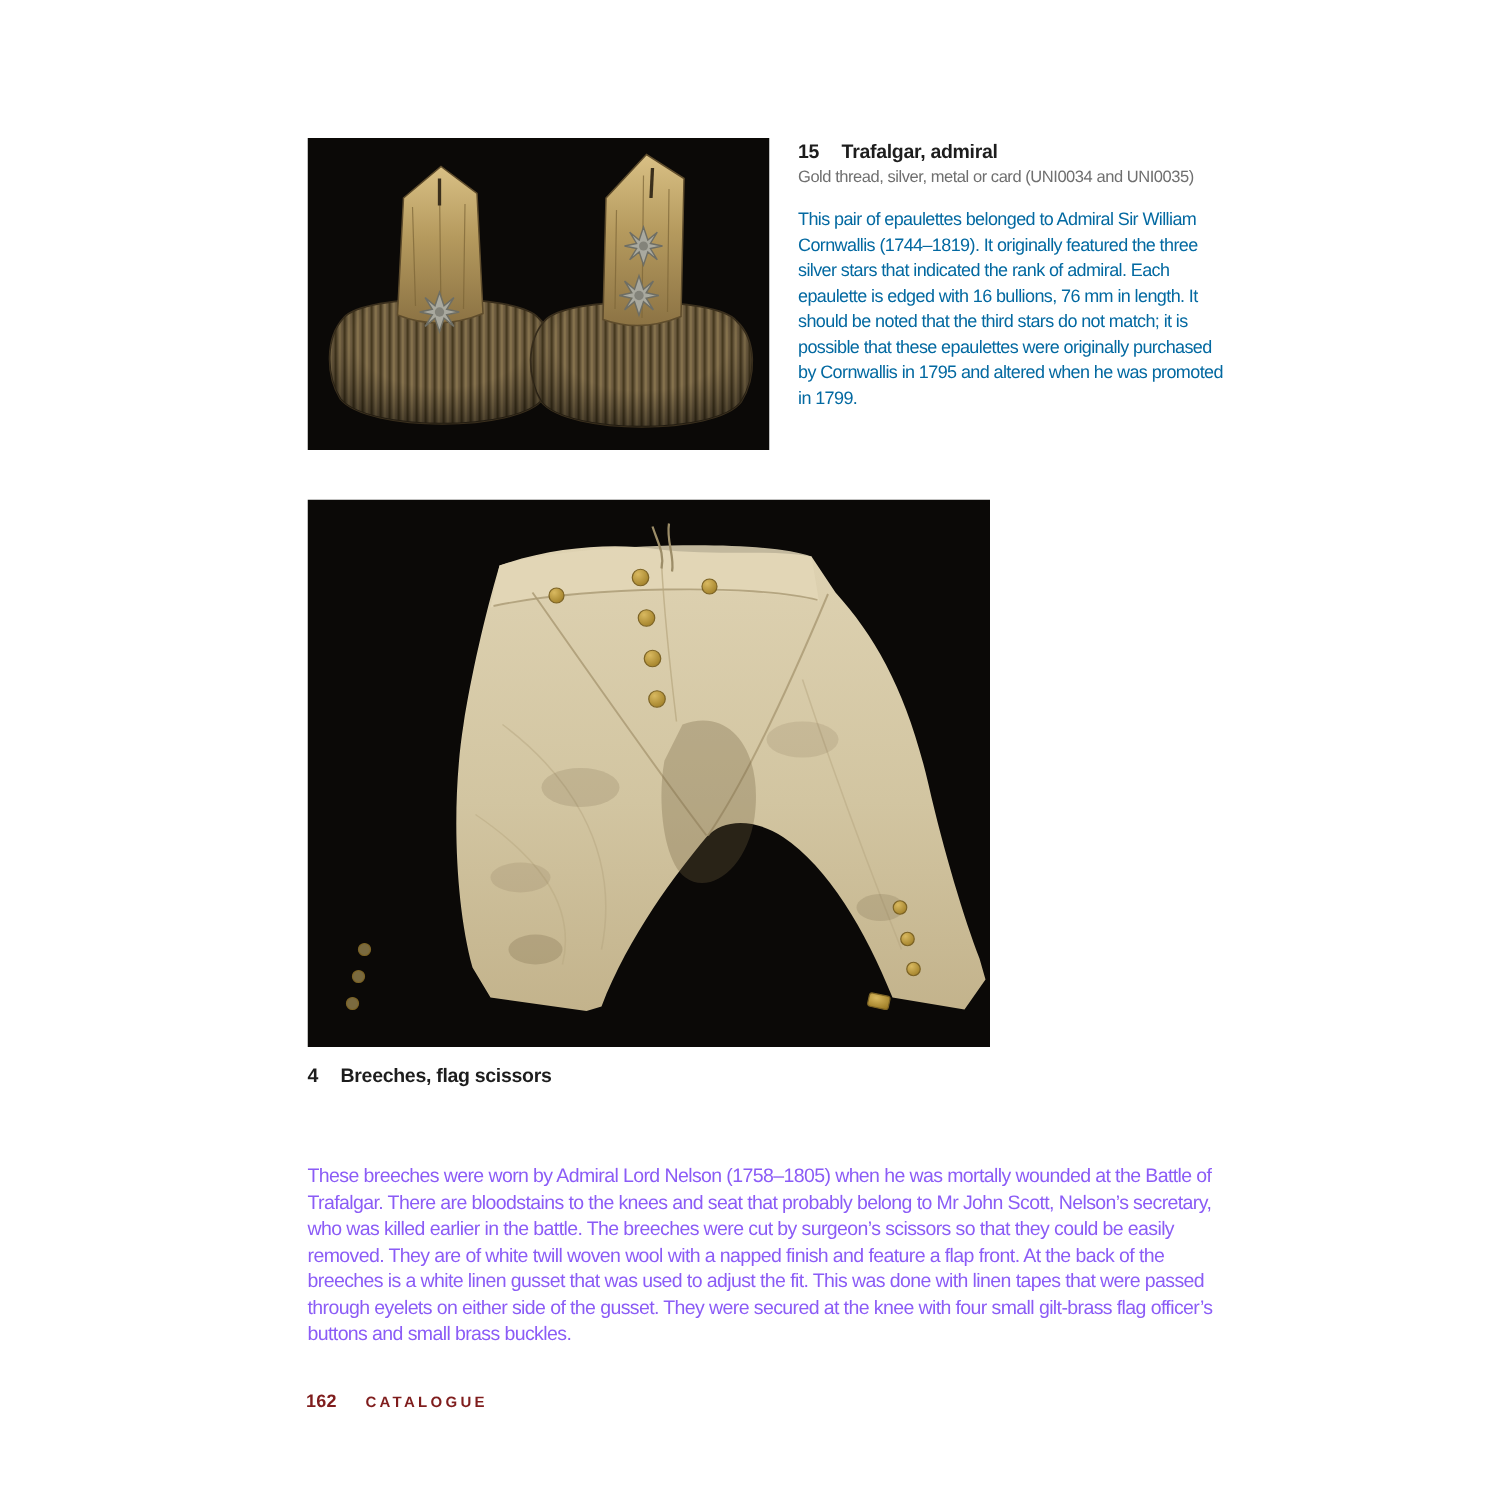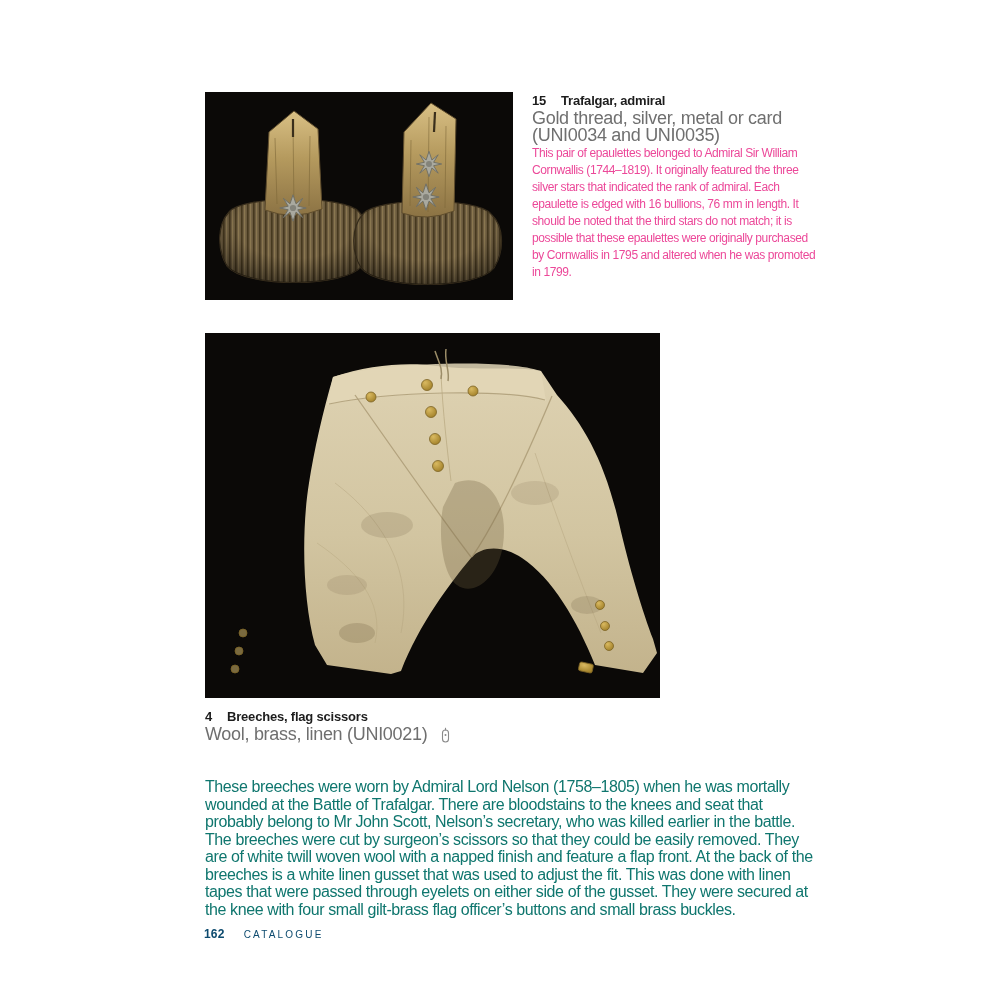--- a/index.html
+++ b/index.html
@@ -15,45 +15,45 @@
 
   
   .col-right{position:absolute;left:532px;top:92px;width:288px;}
   .entry-heading{
     display:flex;align-items:baseline;
     font-size:13px;font-weight:bold;color:#1d1d1d;
     letter-spacing:-0.2px;line-height:17px;text-align:right;
   }
   .entry-heading .num{margin-right:15px;}
   .materials{
-    font-size:18px;color:#6f6f6f;letter-spacing:-0.3px;
+    font-size:11px;color:#6f6f6f;letter-spacing:-0.3px;
     line-height:17px;margin-top:1px;
   }
   .entry-desc{
-    font-size:12px;color:#ec4899;letter-spacing:-0.4px;
-    line-height:17px;margin-top:1px;
+    font-size:12px;color:#0369a1;letter-spacing:-0.4px;
+    line-height:17px;margin-top:11px;
   }
 
   
   .caption16{position:absolute;left:205px;top:708px;width:420px;}
   .caption16 .materials{display:flex;align-items:center;}
   .display-icon{margin-left:13px;display:inline-block;line-height:0;}
   .body16{
     position:absolute;left:205px;top:762px;width:612px;
-    font-size:16px;color:#0f766e;letter-spacing:-0.4px;line-height:17.5px;
+    font-size:13px;color:#8b5cf6;letter-spacing:-0.4px;line-height:17.5px;
   }
 
   
   .footer{
     position:absolute;left:204px;top:927px;
-    display:flex;align-items:baseline;color:#0c4a6e;
+    display:flex;align-items:baseline;color:#7f1d1d;
   }
   .footer .pageno{font-size:12px;font-weight:bold;letter-spacing:0.2px;}
   .footer .section{
-    font-size:10px;font-weight:normal;letter-spacing:2.2px;margin-left:19px;
+    font-size:10px;font-weight:bold;letter-spacing:2.2px;margin-left:19px;
   }
 </style>
 </head>
 <body>
 
 <div class="page">
 
   <figure class="fig fig-epaulettes" aria-label="Pair of gold admiral's epaulettes with silver stars and bullion fringe on black background">
     <svg width="308" height="208" viewBox="0 0 308 208">
       <defs>
@@ -169,30 +169,20 @@
         <rect x="374" y="330" width="14" height="9" rx="2" fill="url(#btnGold)" transform="rotate(12 381 334)"></rect>
       </g>
     </svg>
   </figure>
 
   <section class="caption16">
     <div class="entry-heading">
       <span class="num">4</span>
       <span>Breeches, flag scissors</span>
     </div>
-    <div class="materials">
-      <span>Wool, brass, linen (UNI0021)</span>
-      <span class="display-icon">
-        <svg width="11" height="16" viewBox="0 0 11 16">
-          <rect x="2.5" y="3" width="6" height="12" rx="3" fill="none" stroke="#8a8a8a" stroke-width="1.1"></rect>
-          <path d="M5.5,0.8 L5.5,3.4" stroke="#8a8a8a" stroke-width="1.1"></path>
-          <circle cx="5.5" cy="8" r="1" fill="#8a8a8a"></circle>
-        </svg>
-      </span>
-    </div>
   </section>
 
   <p class="body16">These breeches were worn by Admiral Lord Nelson (1758–1805) when he was mortally wounded at the Battle of Trafalgar. There are bloodstains to the knees and seat that probably belong to Mr John Scott, Nelson’s secretary, who was killed earlier in the battle. The breeches were cut by surgeon’s scissors so that they could be easily removed. They are of white twill woven wool with a napped finish and feature a flap front. At the back of the breeches is a white linen gusset that was used to adjust the fit. This was done with linen tapes that were passed through eyelets on either side of the gusset. They were secured at the knee with four small gilt-brass flag officer’s buttons and small brass buckles.</p>
 
   <footer class="footer">
     <span class="pageno">162</span>
     <span class="section">CATALOGUE</span>
   </footer>
 
 </div>

